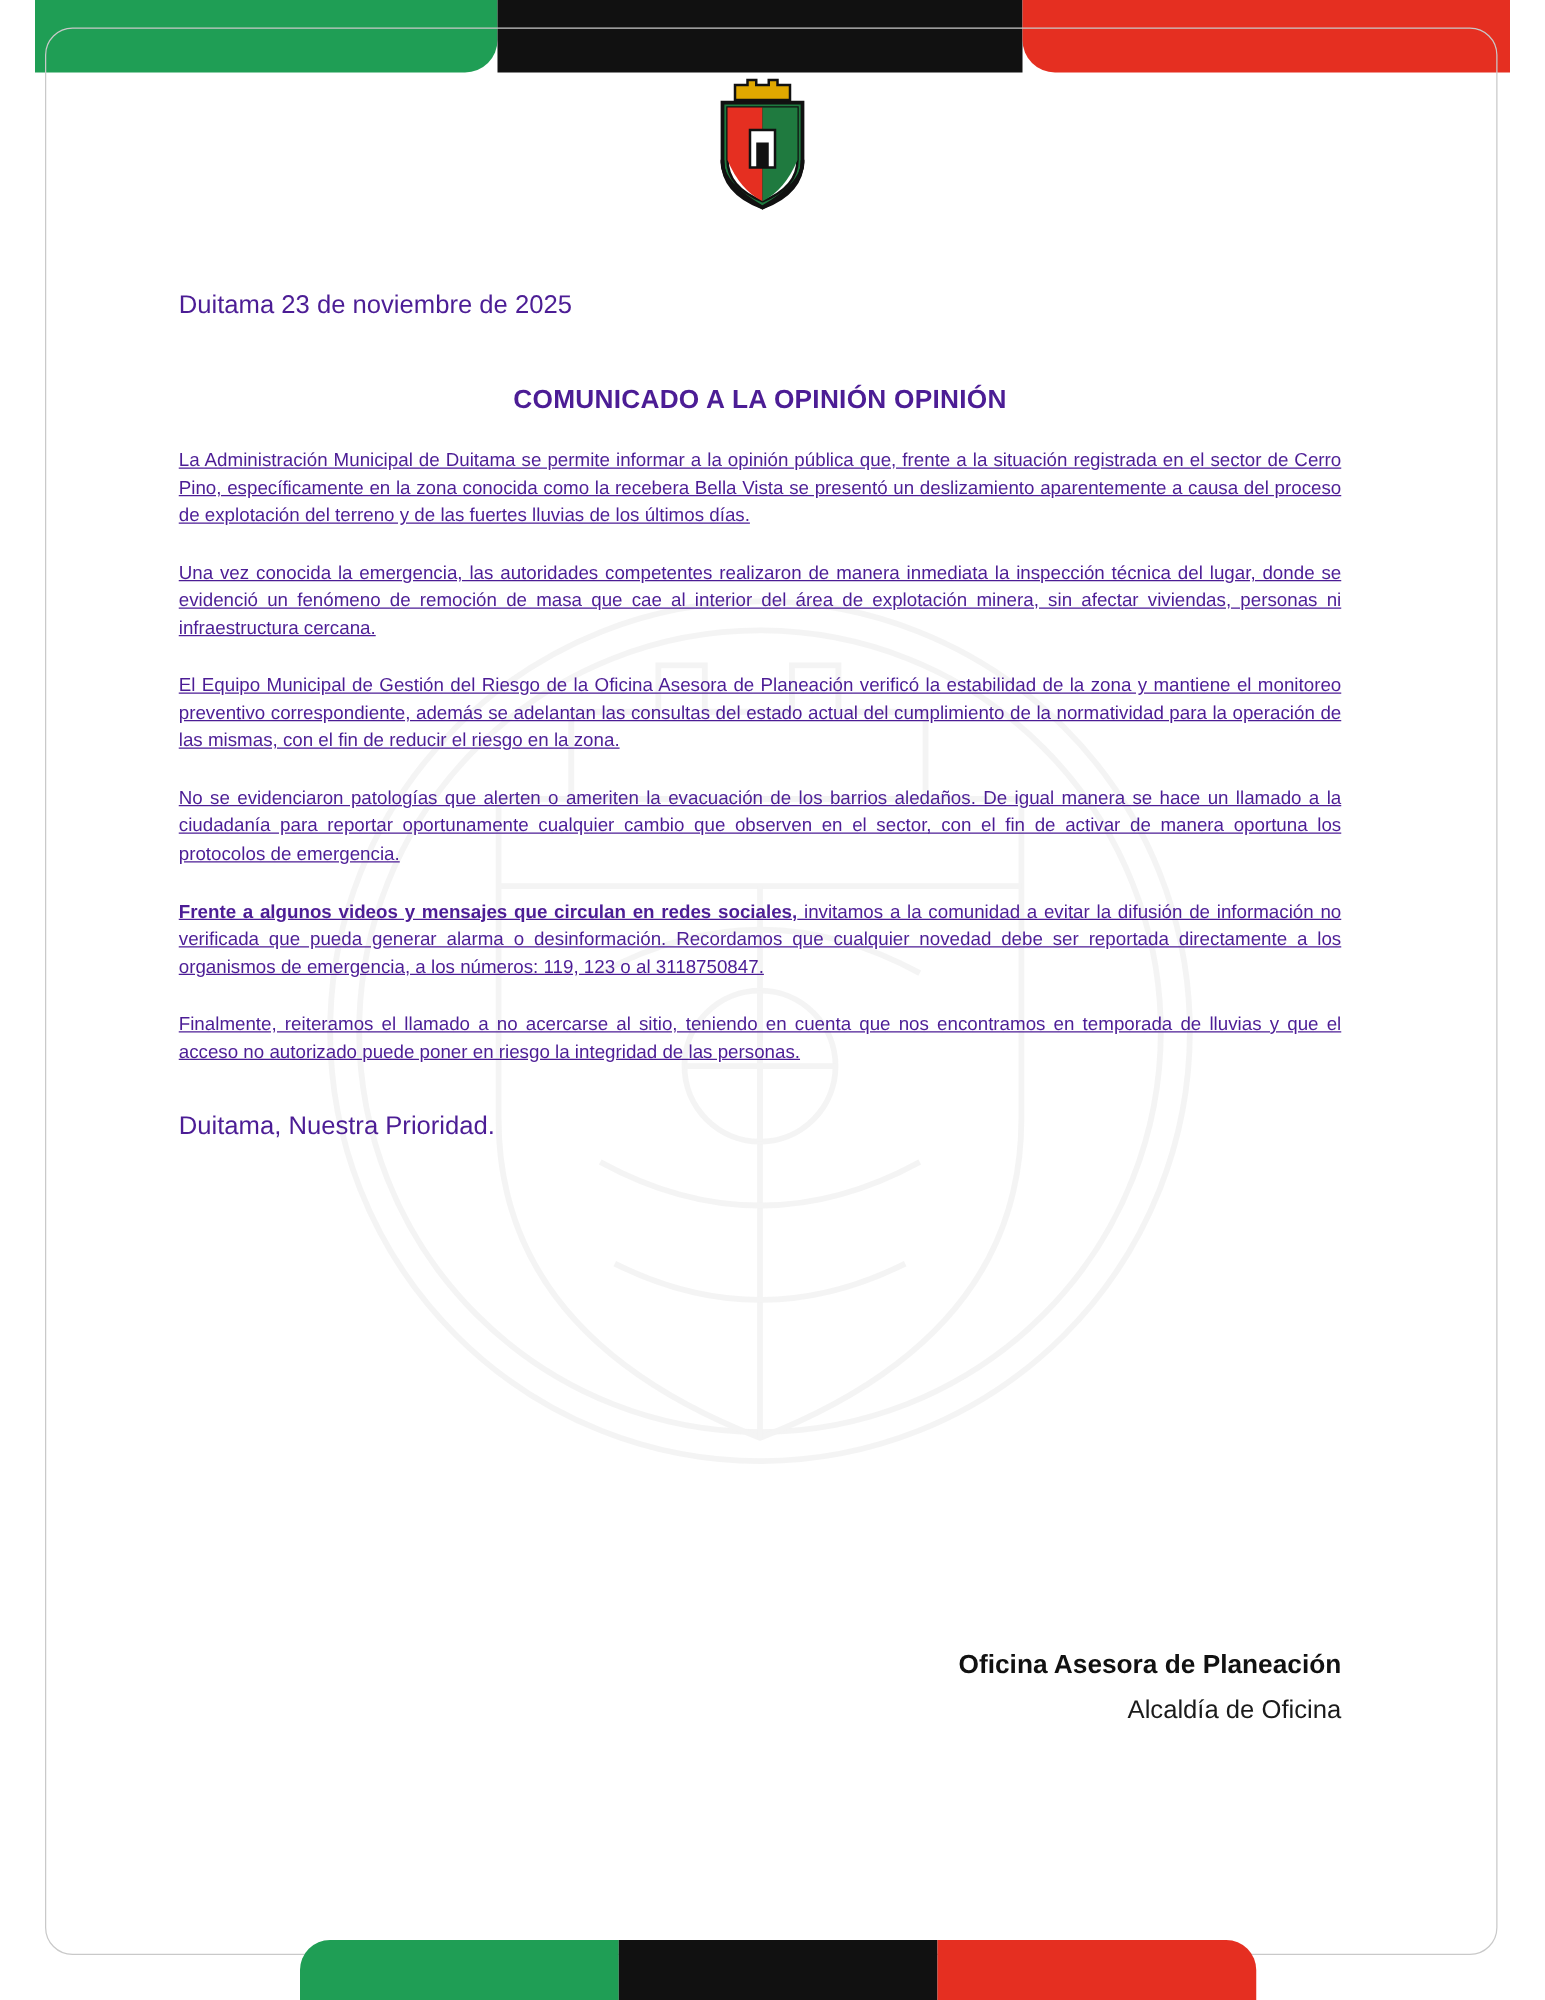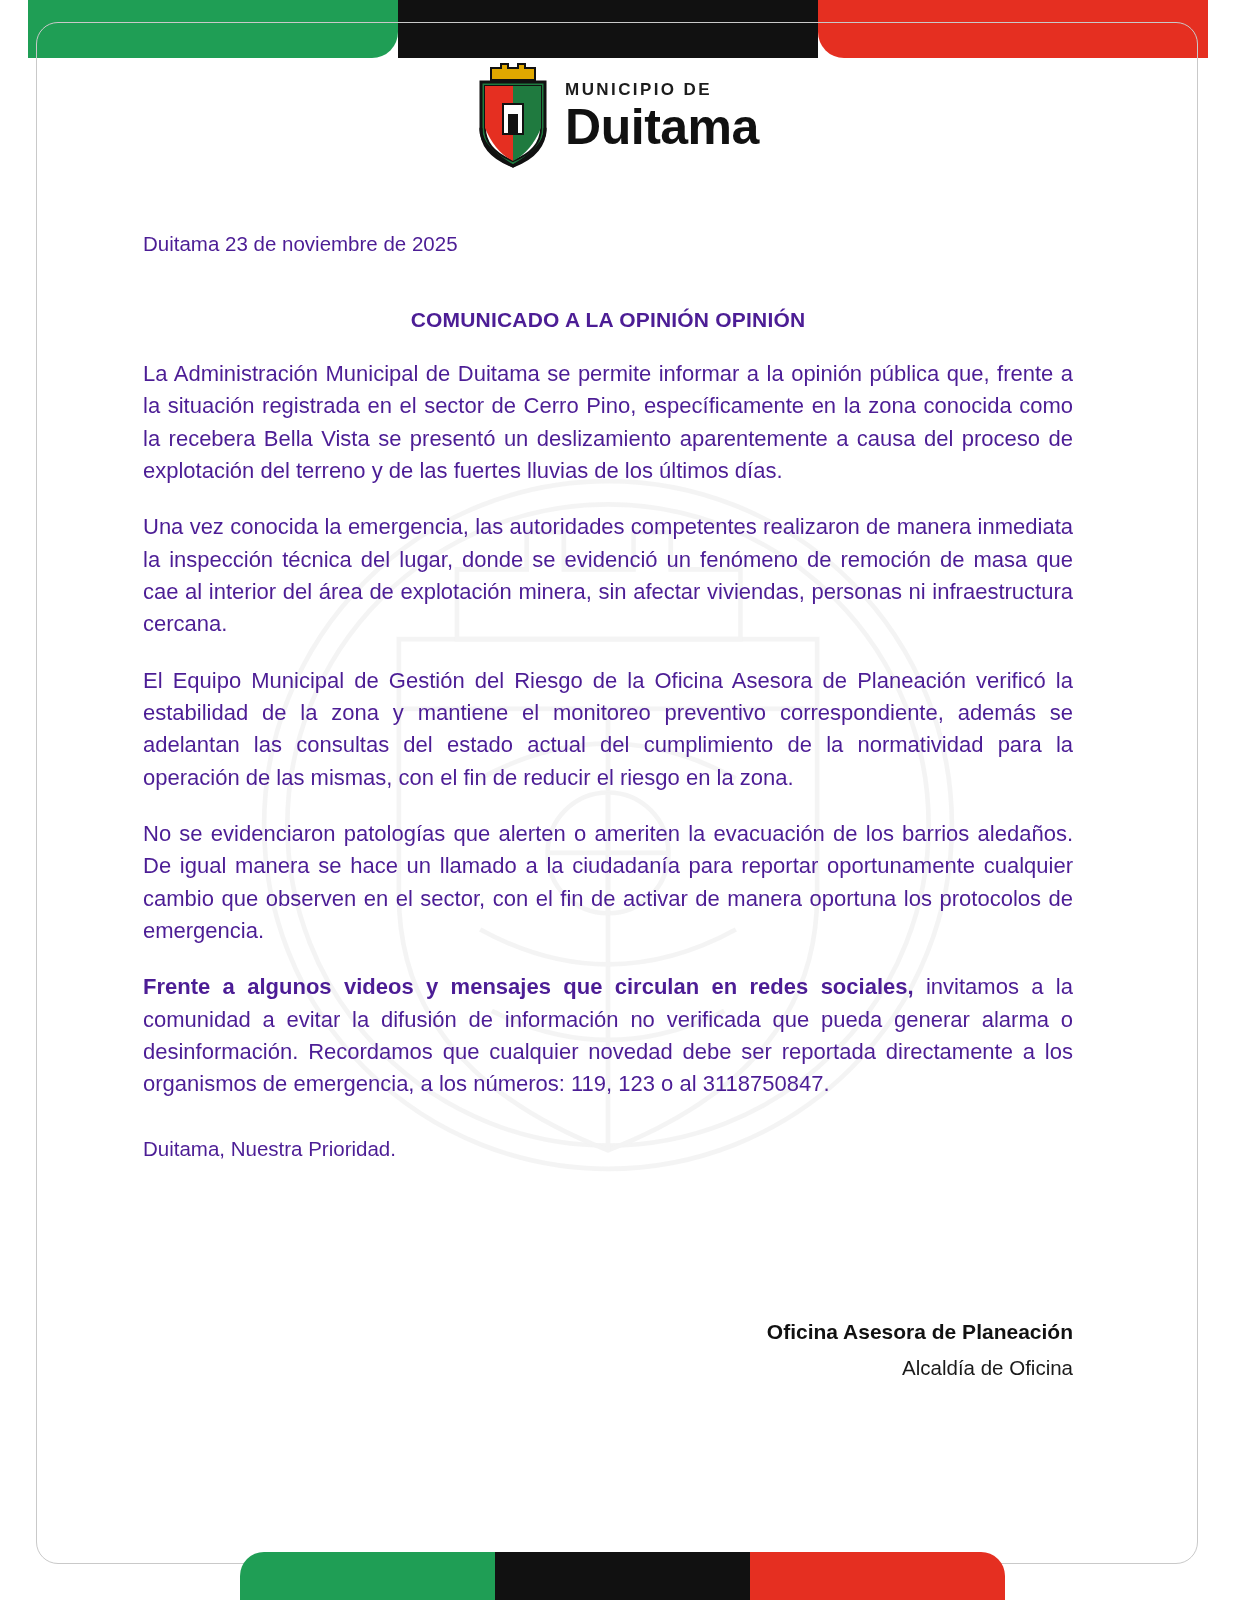--- a/index.html
+++ b/index.html
@@ -158,25 +158,26 @@
     margin-bottom: 52px;
   }
   .doc-title {
     font-size: 21px;
     font-weight: bold;
     text-align: center;
     margin-bottom: 26px;
     letter-spacing: 0.2px;
   }
   .para {
-    font-size: 22px;
+    font-size: 15px;
     line-height: 1.47;
     text-align: justify;
     text-justify: inter-word;
     margin: 0 0 24px 0;
+    text-decoration: underline;
   }
   .para b { font-weight: bold; }
 
   .closing {
     font-size: 20.5px;
     margin-top: 36px;
   }
 
   .signature {
     position: absolute;
@@ -234,38 +235,35 @@
         <path d="M8 24 L64 24 L64 66 Q64 88 36 99 Q8 88 8 66 Z" fill="#ffffff" stroke="#111" stroke-width="2"></path>
         <path d="M36 24 L36 99" stroke="#111" stroke-width="2"></path>
         <path d="M8 24 L36 24 L36 99 Q18 90 8 66 Z" fill="#e52f21"></path>
         <path d="M36 24 L64 24 L64 66 Q54 90 36 99 Z" fill="#1f7a3f"></path>
         <rect x="26" y="42" width="20" height="30" fill="#ffffff" stroke="#111" stroke-width="2"></rect>
         <rect x="31" y="52" width="10" height="20" fill="#111"></rect>
         <path d="M14 6 h10 v-4 h7 v4 h10 v-4 h7 v4 h10 v12 h-44 z" fill="#e0a800" stroke="#111" stroke-width="2"></path>
         <path d="M4 66 Q2 84 36 104 Q70 84 68 66" fill="none" stroke="#111" stroke-width="3"></path>
       </svg>
     </div>
-    <div class="brand">
-      <div class="kicker">MUNICIPIO DE</div>
-      <div class="name">Duitama</div>
-    </div>
   </div>
 
   <div class="content">
     <div class="date">Duitama 23 de noviembre de 2025</div>
 
     <div class="doc-title">COMUNICADO A LA OPINIÓN OPINIÓN</div>
 
     <p class="para">La Administración Municipal de Duitama se permite informar a la opinión pública que, frente a la situación registrada en el sector de Cerro Pino, específicamente en la zona conocida como la recebera Bella Vista se presentó un deslizamiento aparentemente a causa del proceso de explotación del terreno y de las fuertes lluvias de los últimos días.</p>
     <p class="para">Una vez conocida la emergencia, las autoridades competentes realizaron de manera inmediata la inspección técnica del lugar, donde se evidenció un fenómeno de remoción de masa que cae al interior del área de explotación minera, sin afectar viviendas, personas ni infraestructura cercana.</p>
     <p class="para">El Equipo Municipal de Gestión del Riesgo de la Oficina Asesora de Planeación verificó la estabilidad de la zona y mantiene el monitoreo preventivo correspondiente, además se adelantan las consultas del estado actual del cumplimiento de la normatividad para la operación de las mismas, con el fin de reducir el riesgo en la zona.</p>
     <p class="para">No se evidenciaron patologías que alerten o ameriten la evacuación de los barrios aledaños. De igual manera se hace un llamado a la ciudadanía para reportar oportunamente cualquier cambio que observen en el sector, con el fin de activar de manera oportuna los protocolos de emergencia.</p>
 
     <p class="para"><b>Frente a algunos videos y mensajes que circulan en redes sociales,</b><span> invitamos a la comunidad a evitar la difusión de información no verificada que pueda generar alarma o desinformación. Recordamos que cualquier novedad debe ser reportada directamente a los organismos de emergencia, a los números: 119, 123 o al 3118750847.</span></p>
 
+    <p class="para">Finalmente, reiteramos el llamado a no acercarse al sitio, teniendo en cuenta que nos encontramos en temporada de lluvias y que el acceso no autorizado puede poner en riesgo la integridad de las personas.</p>
 
     <div class="closing">Duitama, Nuestra Prioridad.</div>
   </div>
 
   <div class="signature">
     <div class="office">Oficina Asesora de Planeación</div>
     <div class="entity">Alcaldía de Oficina</div>
   </div>
 
   <div class="bottombar">

